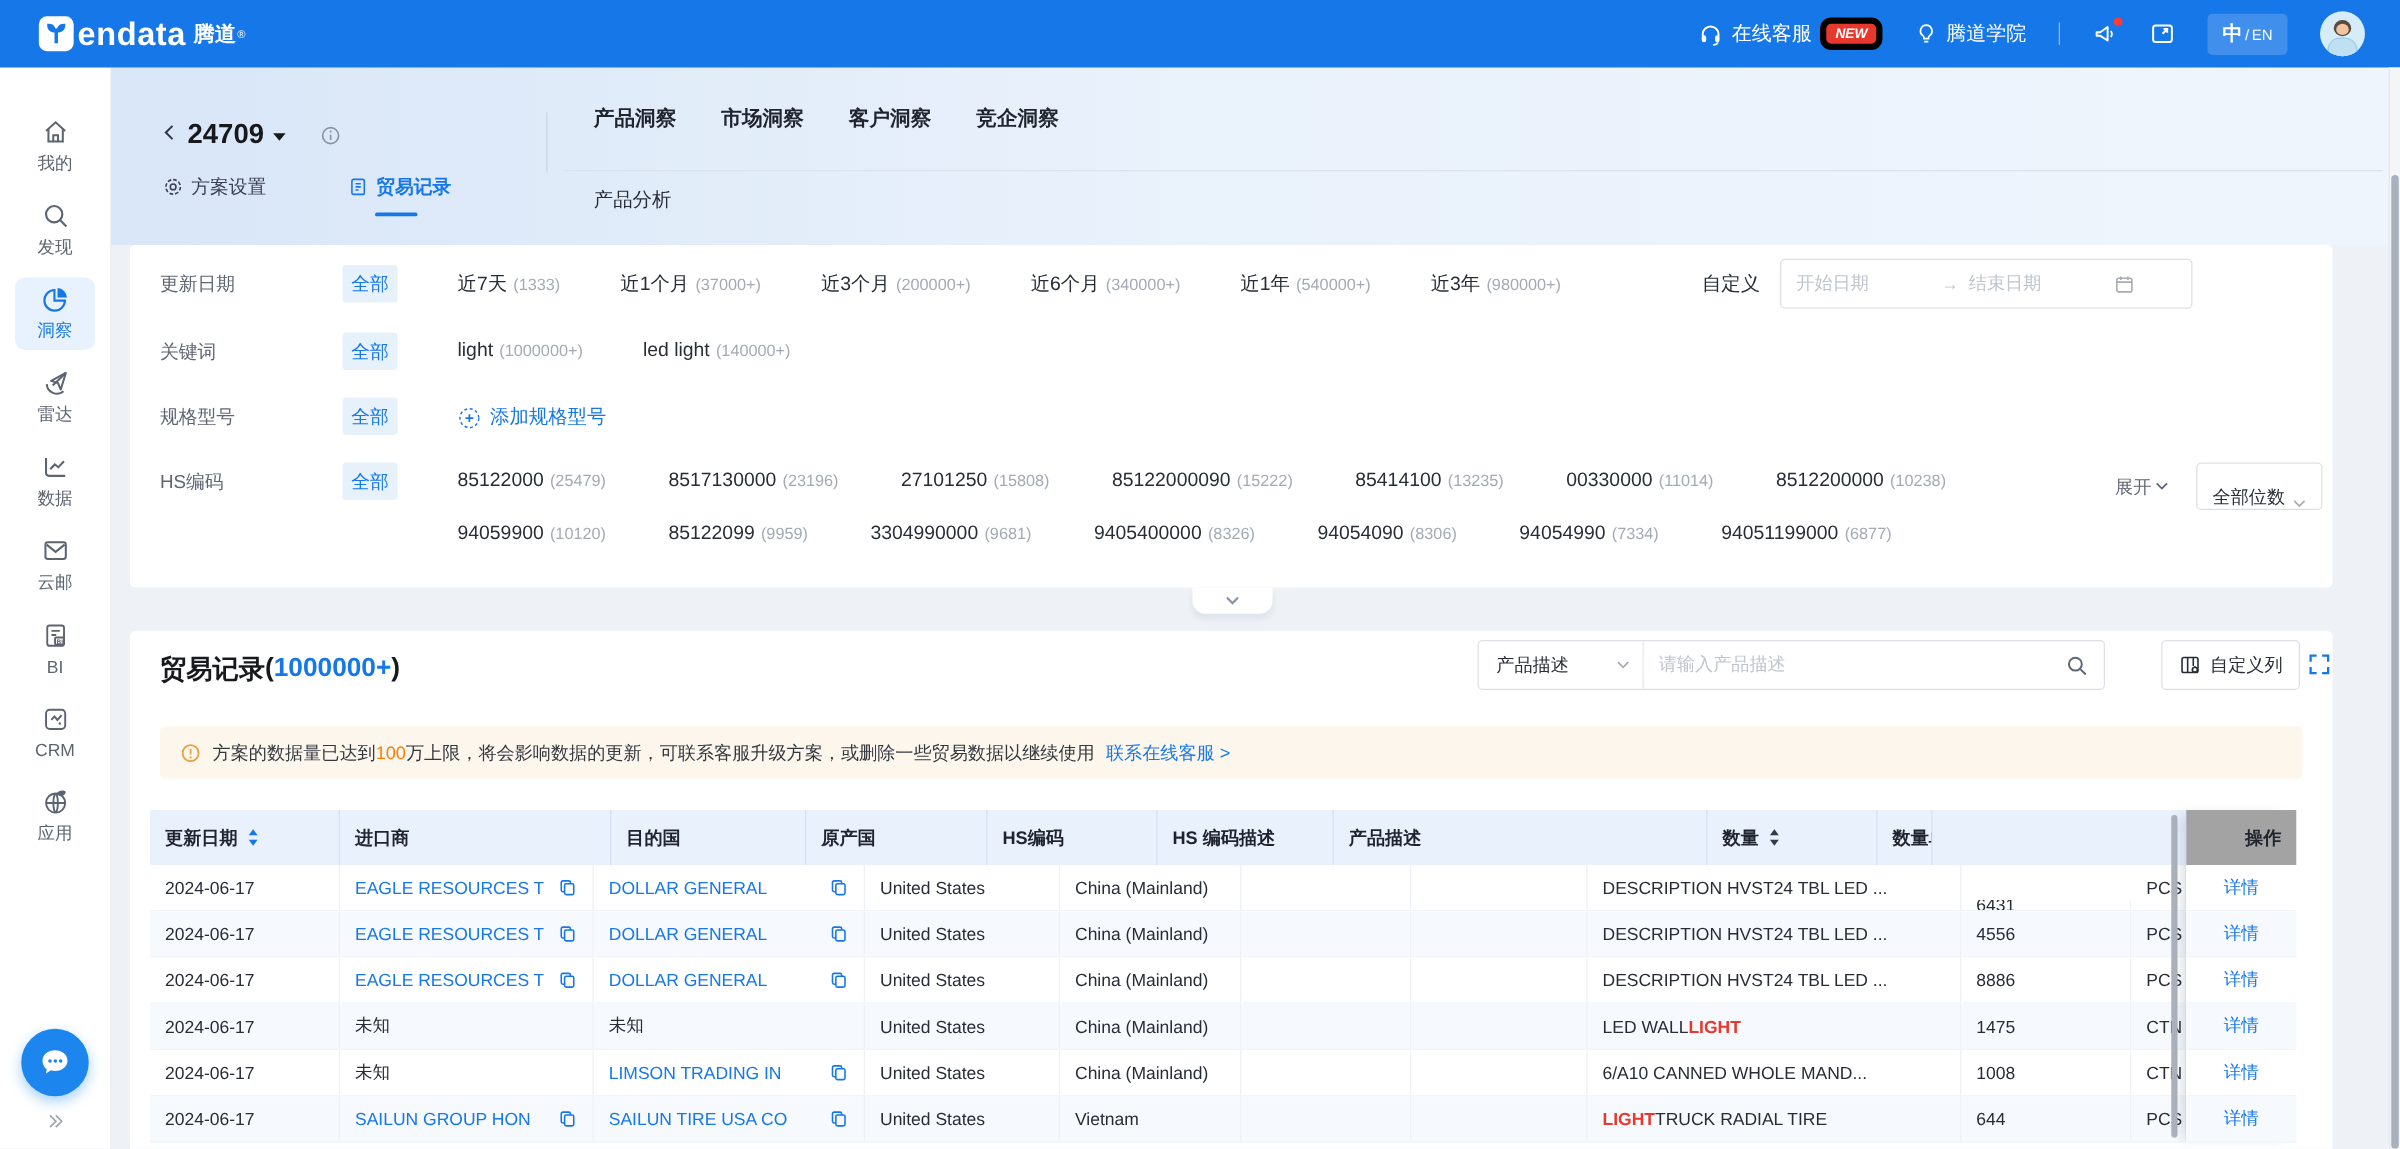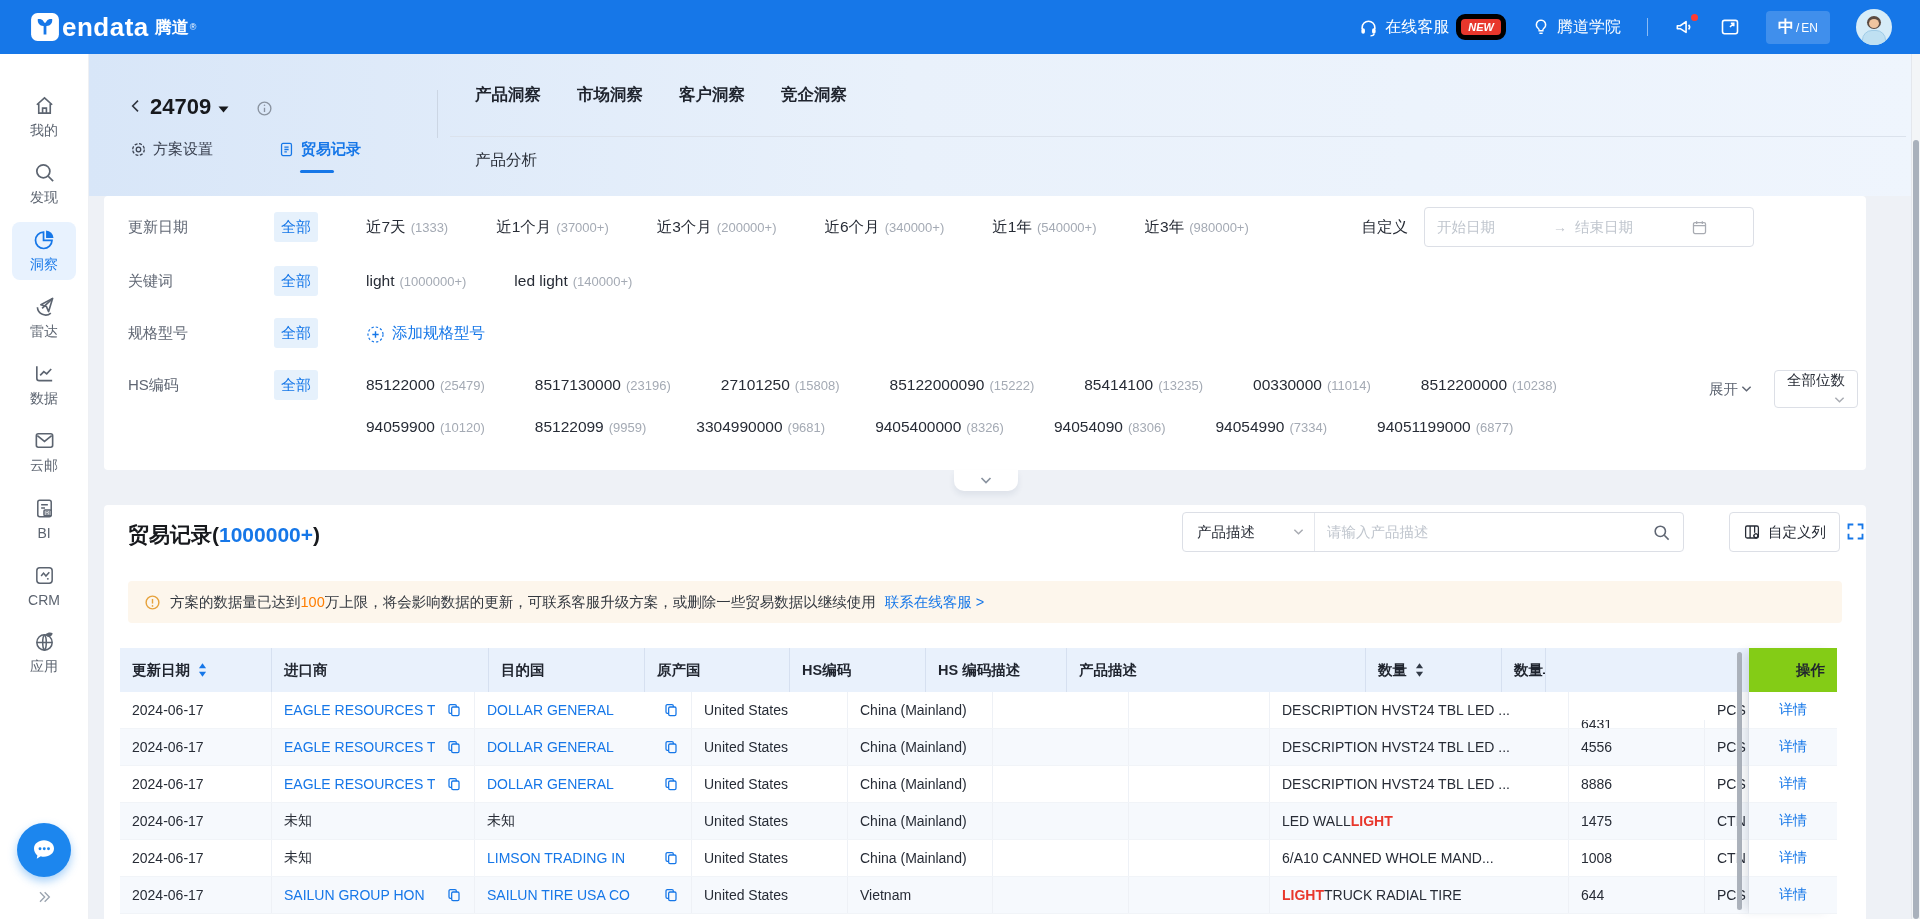--- a/index.html
+++ b/index.html
@@ -63,21 +63,21 @@
   .f-opt .n { font-size:15.5px; color:#272c36; }
   .f-opt .c { font-size:13px; color:#a4aab4; }
   .custom-lbl { margin-left:auto; font-size:15.5px; color:#272c36; cursor:pointer; }
   .date-box { margin:0 112px 0 16px; width:330px; height:40px; border:1px solid #dcdfe6; border-radius:4px; background:#fff; display:flex; align-items:center; padding:0 12px; gap:8px; }
   .date-box input { border:none; outline:none; width:108px; font-size:14.5px; color:#303640; font-family:inherit; }
   .date-box input::placeholder { color:#bfc5cd; }
   .date-arrow { color:#c0c4cc; font-size:14px; }
   .add-spec { margin-left:48px; display:flex; align-items:flex-end; gap:7px; color:#1677e8; font-size:15.5px; cursor:pointer; }
   .hs-right { position:absolute; right:8px; top:4px; display:flex; align-items:center; gap:22px; }
   .expand-lnk { display:flex; align-items:center; gap:3px; color:#5f6673; font-size:14.5px; cursor:pointer; }
-  .digits-btn { height:38px; padding:0 12px; border:1px solid #dcdfe6; border-radius:4px; background:#fff; display:flex; align-items:flex-end; gap:6px; font-size:14.5px; color:#272c36; cursor:pointer;flex-direction:column; }
+  .digits-btn { height:38px; padding:0 12px; border:1px solid #dcdfe6; border-radius:4px; background:#fff; display:flex; align-items:flex-end; gap:6px; font-size:14.5px; color:#272c36; cursor:pointer; }
   .collapse-tab { position:absolute; left:866px; top:416px; width:64px; height:21px; background:#fff; border-radius:0 0 10px 10px; box-shadow:0 4px 6px rgba(31,56,88,.08); display:flex; align-items:center; justify-content:center; color:#8a93a0; cursor:pointer; z-index:5; }
 
   
   .records { position:absolute; left:16px; top:451px; width:1762px; height:500px; background:#fff; border-radius:4px 4px 0 0; }
   .rec-title { position:absolute; left:24px; top:16px; font-size:21px; font-weight:bold; color:#17191d; display:flex; align-items:center; }
   .rec-count { color:#1677e8; }
   .search-grp { position:absolute; left:1078px; top:7px; width:502px; height:40px; border:1px solid #dcdfe6; border-radius:4px; display:flex; align-items:center; background:#fff; }
   .search-sel { width:132px; height:100%; display:flex; align-items:center; padding:0 10px 0 14px; gap:8px; font-size:14.5px; color:#272c36; cursor:pointer; border-right:1px solid #e4e7ed; }
   .search-sel .car { margin-left:auto; color:#a8abb2; }
   .search-grp input { flex:1; border:none; outline:none; font-size:14.5px; padding:0 12px; color:#303640; font-family:Liberation Sans, sans-serif; min-width:0; }
@@ -96,21 +96,21 @@
   .t-cell { flex-shrink:0; display:flex; align-items:center; padding:0 12px; overflow:hidden; white-space:nowrap; border-right:1px solid rgba(190,205,226,.45); }
   .t-head .t-cell { font-size:14.5px; font-weight:bold; color:#1f242e; gap:8px; }
   .t-row { display:flex; height:37px; background:#fff; border-bottom:1px solid #f1f4f8; }
   .t-row.alt { background:#f6f9fd; }
   .t-row .t-cell { font-size:14px; color:#272c36; border-right:1px solid #eef1f6; }
   .co-link { color:#1677e8; cursor:pointer; overflow:hidden; white-space:nowrap; }
   .copy-ic { color:#1677e8; cursor:pointer; margin-left:auto; flex-shrink:0; }
   .red-kw { color:#e8372c; font-weight:bold; }
   .tbl-vscroll { position:absolute; left:1617px; top:4px; width:5px; height:258px; background:#aeb4bd; border-radius:3px; }
   .op-col { position:absolute; left:1629px; top:0; width:88px; box-shadow:-8px 0 10px -4px rgba(30,50,80,.14); }
-  .op-head { height:44px; background:#84cc16; display:flex; align-items:center; justify-content:center; font-size:14.5px; font-weight:bold; color:#1f242e;padding-left:35px; }
+  .op-head { height:44px; background:#a3a3a3; display:flex; align-items:center; justify-content:center; font-size:14.5px; font-weight:bold; color:#1f242e;padding-left:35px; }
   .op-cell { height:37px; display:flex; align-items:center; justify-content:center; background:#fff; border-bottom:1px solid #f1f4f8; }
   .op-cell.alt { background:#f6f9fd; }
   .op-cell span { color:#1677e8; font-size:14px; cursor:pointer; }
 
   
   .pg-scroll { position:absolute; right:0; top:54px; width:9px; bottom:0; background:#f3f5f7; border-left:1px solid #e4e7ec; z-index:40; }
   .pg-thumb { position:absolute; left:1px; right:1px; top:86px; bottom:0; background:#a9b1bc; border-radius:4px; }
 </style>
 </head>
 <body>

